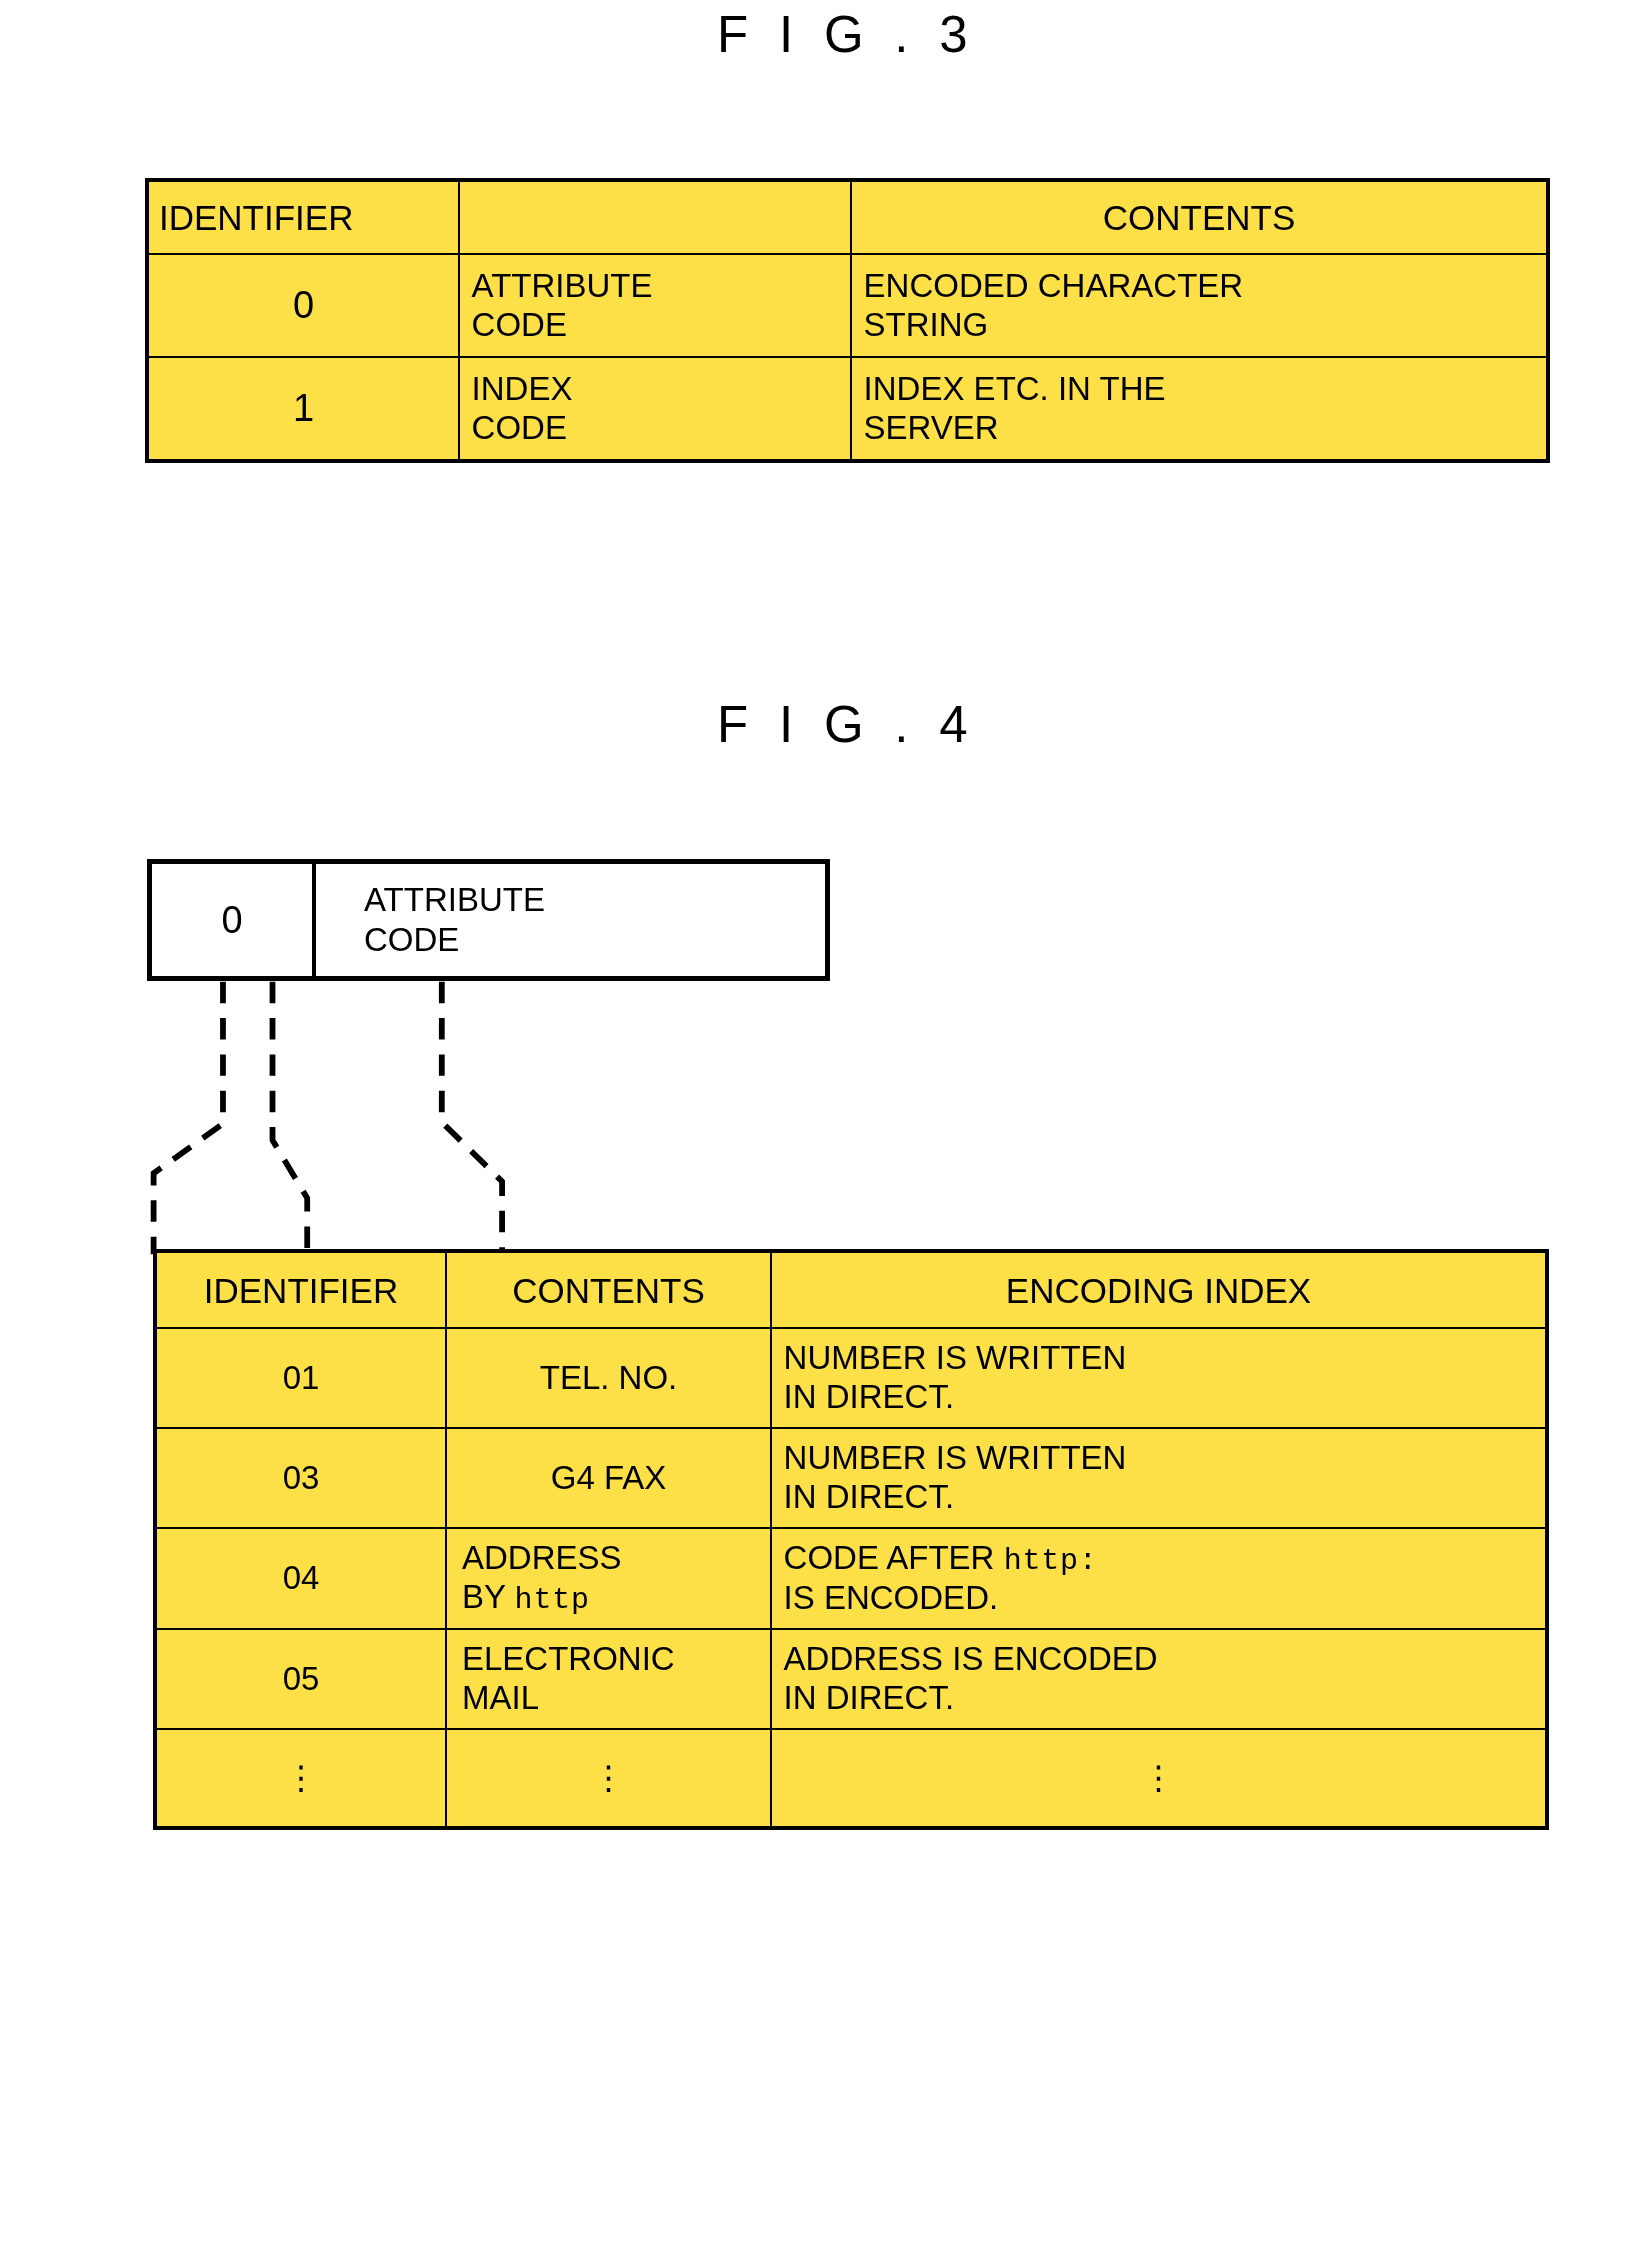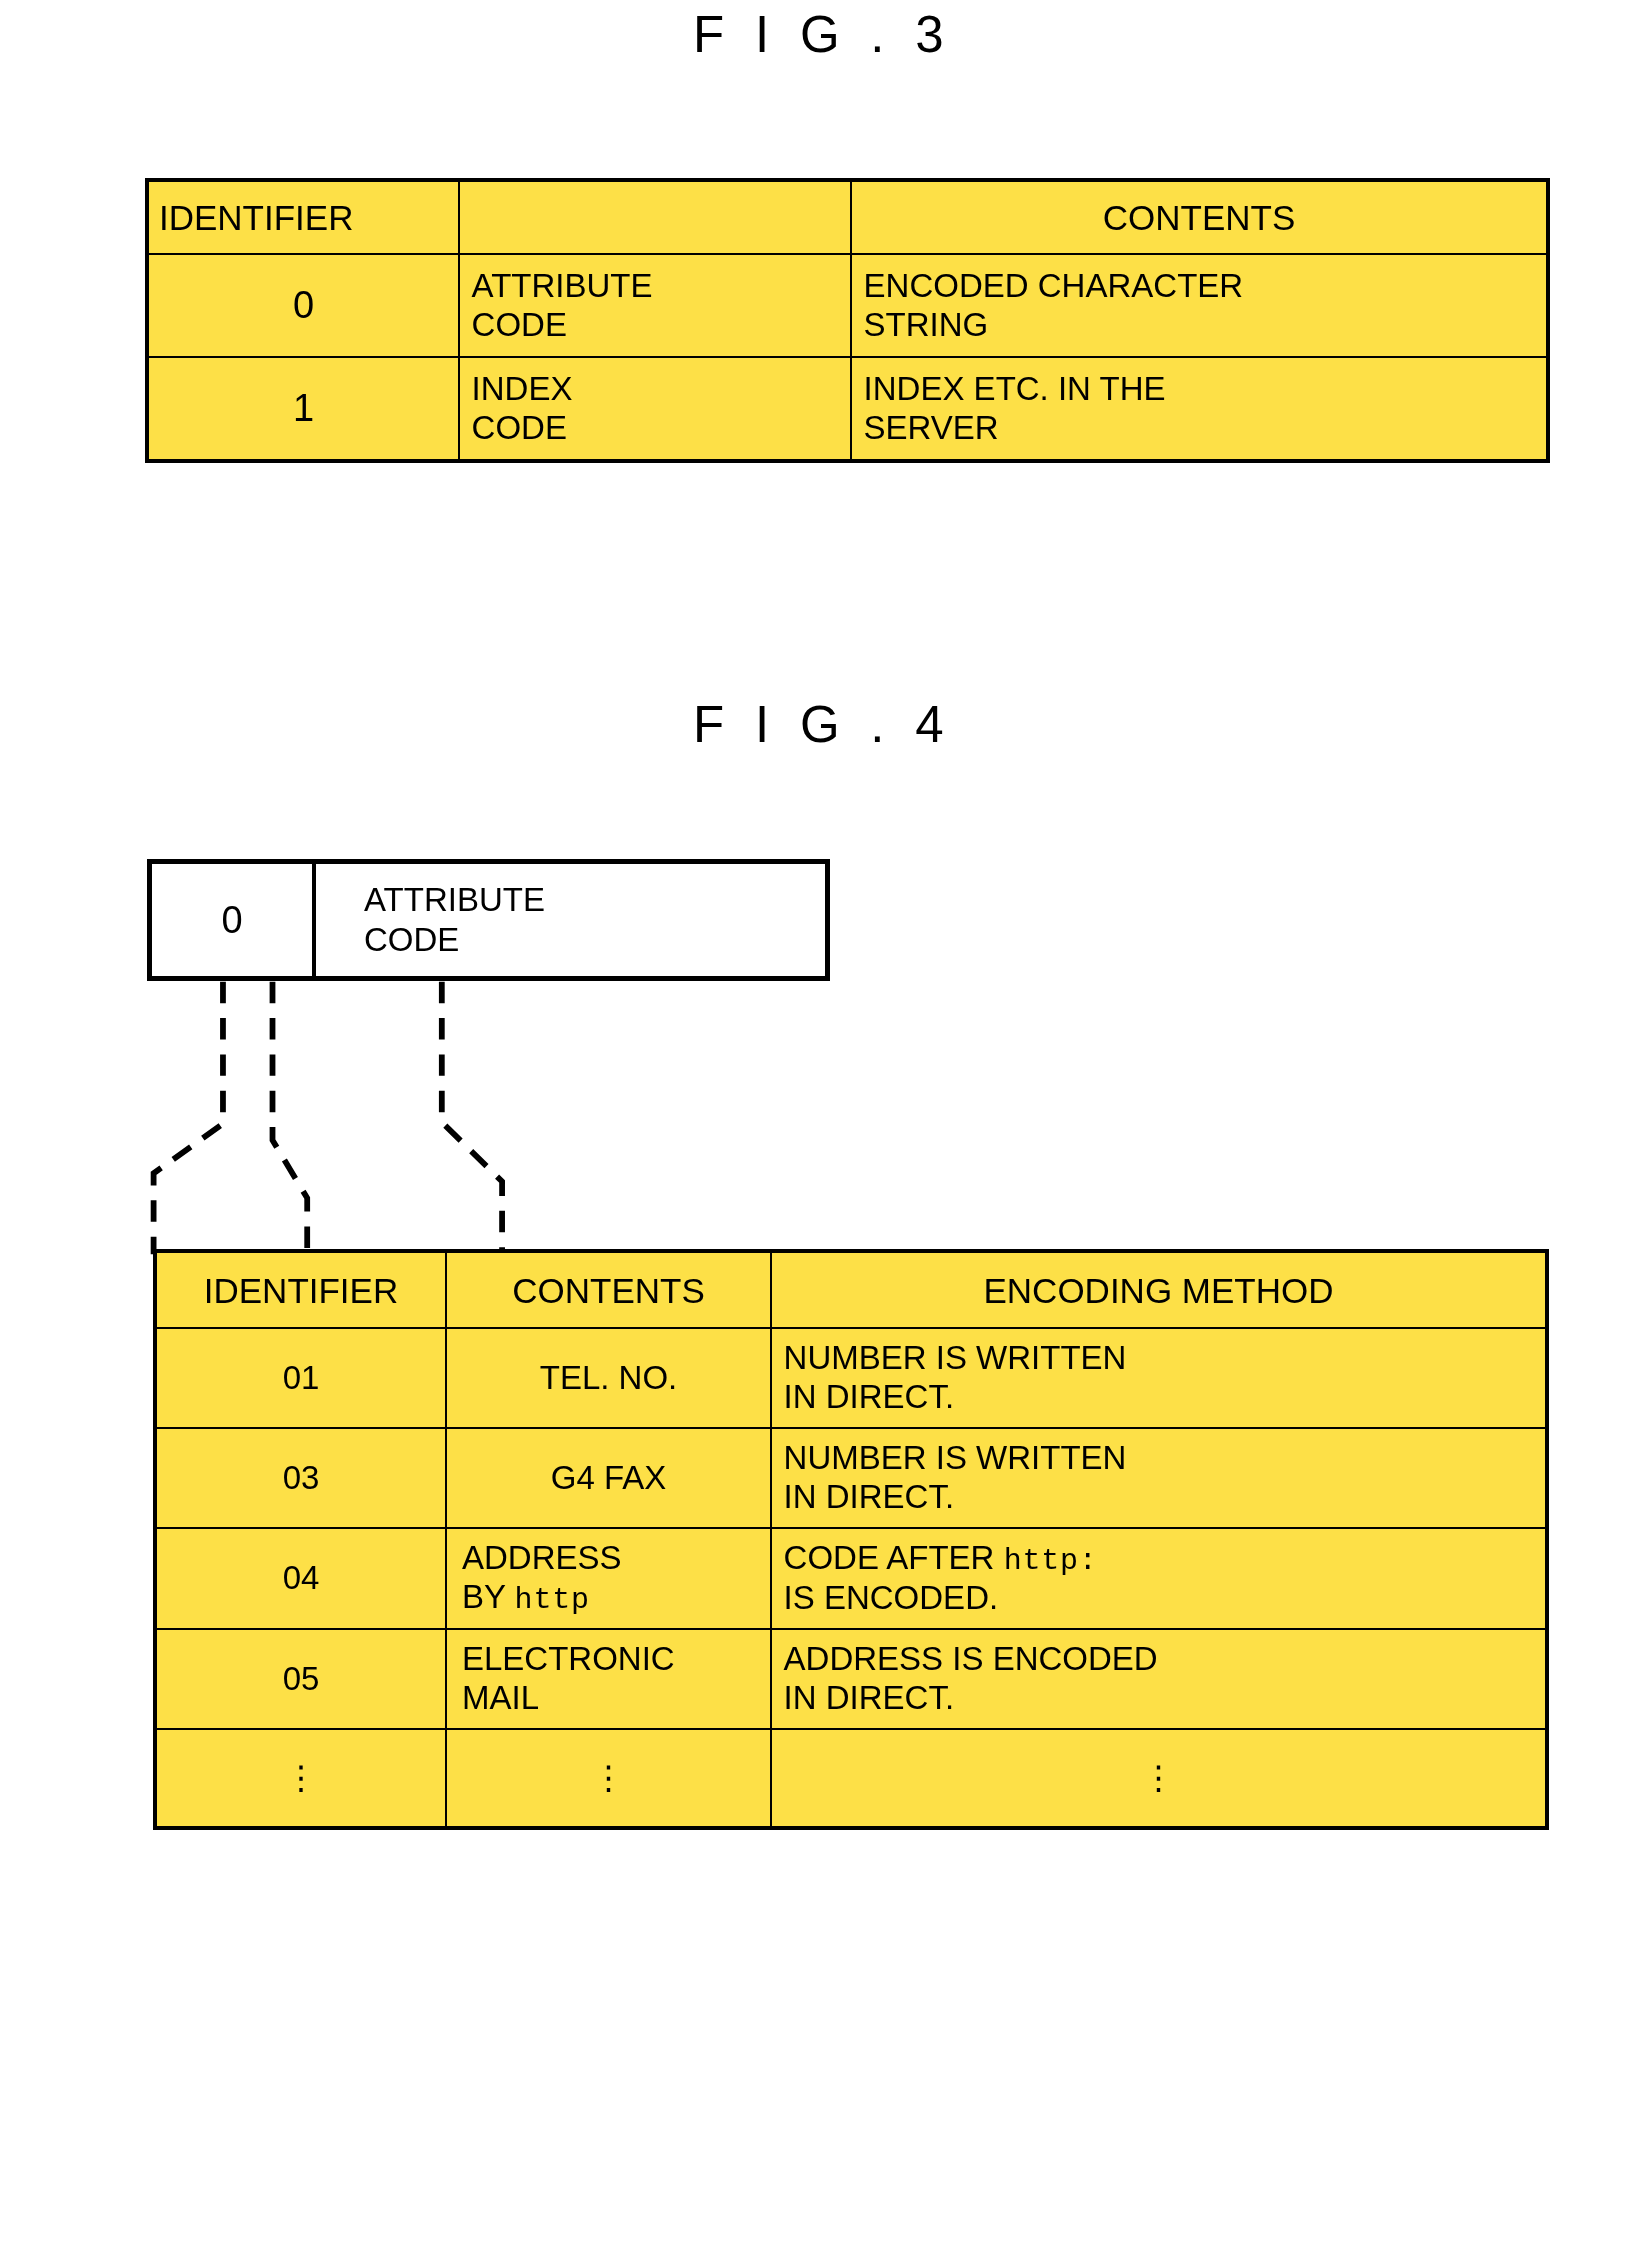--- a/index.html
+++ b/index.html
@@ -12,20 +12,21 @@
     height: 2250px;
     position: relative;
     font-family: "Liberation Sans", sans-serif;
     color: #000000;
     overflow: hidden;
   }
 
   .page {
     position: absolute;
     inset: 0;
+    padding-left: 24px;
   }
 
   
   .fig-title {
     position: absolute;
     width: 100%;
     text-align: center;
     font-size: 51px;
     letter-spacing: 8.3px;
     font-weight: 400;
@@ -218,21 +219,21 @@
     </colgroup>
     <tbody>
       <tr class="hdr">
         <td>
           <div class="cell">IDENTIFIER</div>
         </td>
         <td>
           <div class="cell">CONTENTS</div>
         </td>
         <td>
-          <div class="cell">ENCODING METHOD</div>
+          <div class="cell">ENCODING INDEX</div>
         </td>
       </tr>
 
       <tr class="row row-01">
         <td>
           <div class="cell idcell">01</div>
         </td>
         <td>
           <div class="cell contcell">TEL. NO.</div>
         </td>

